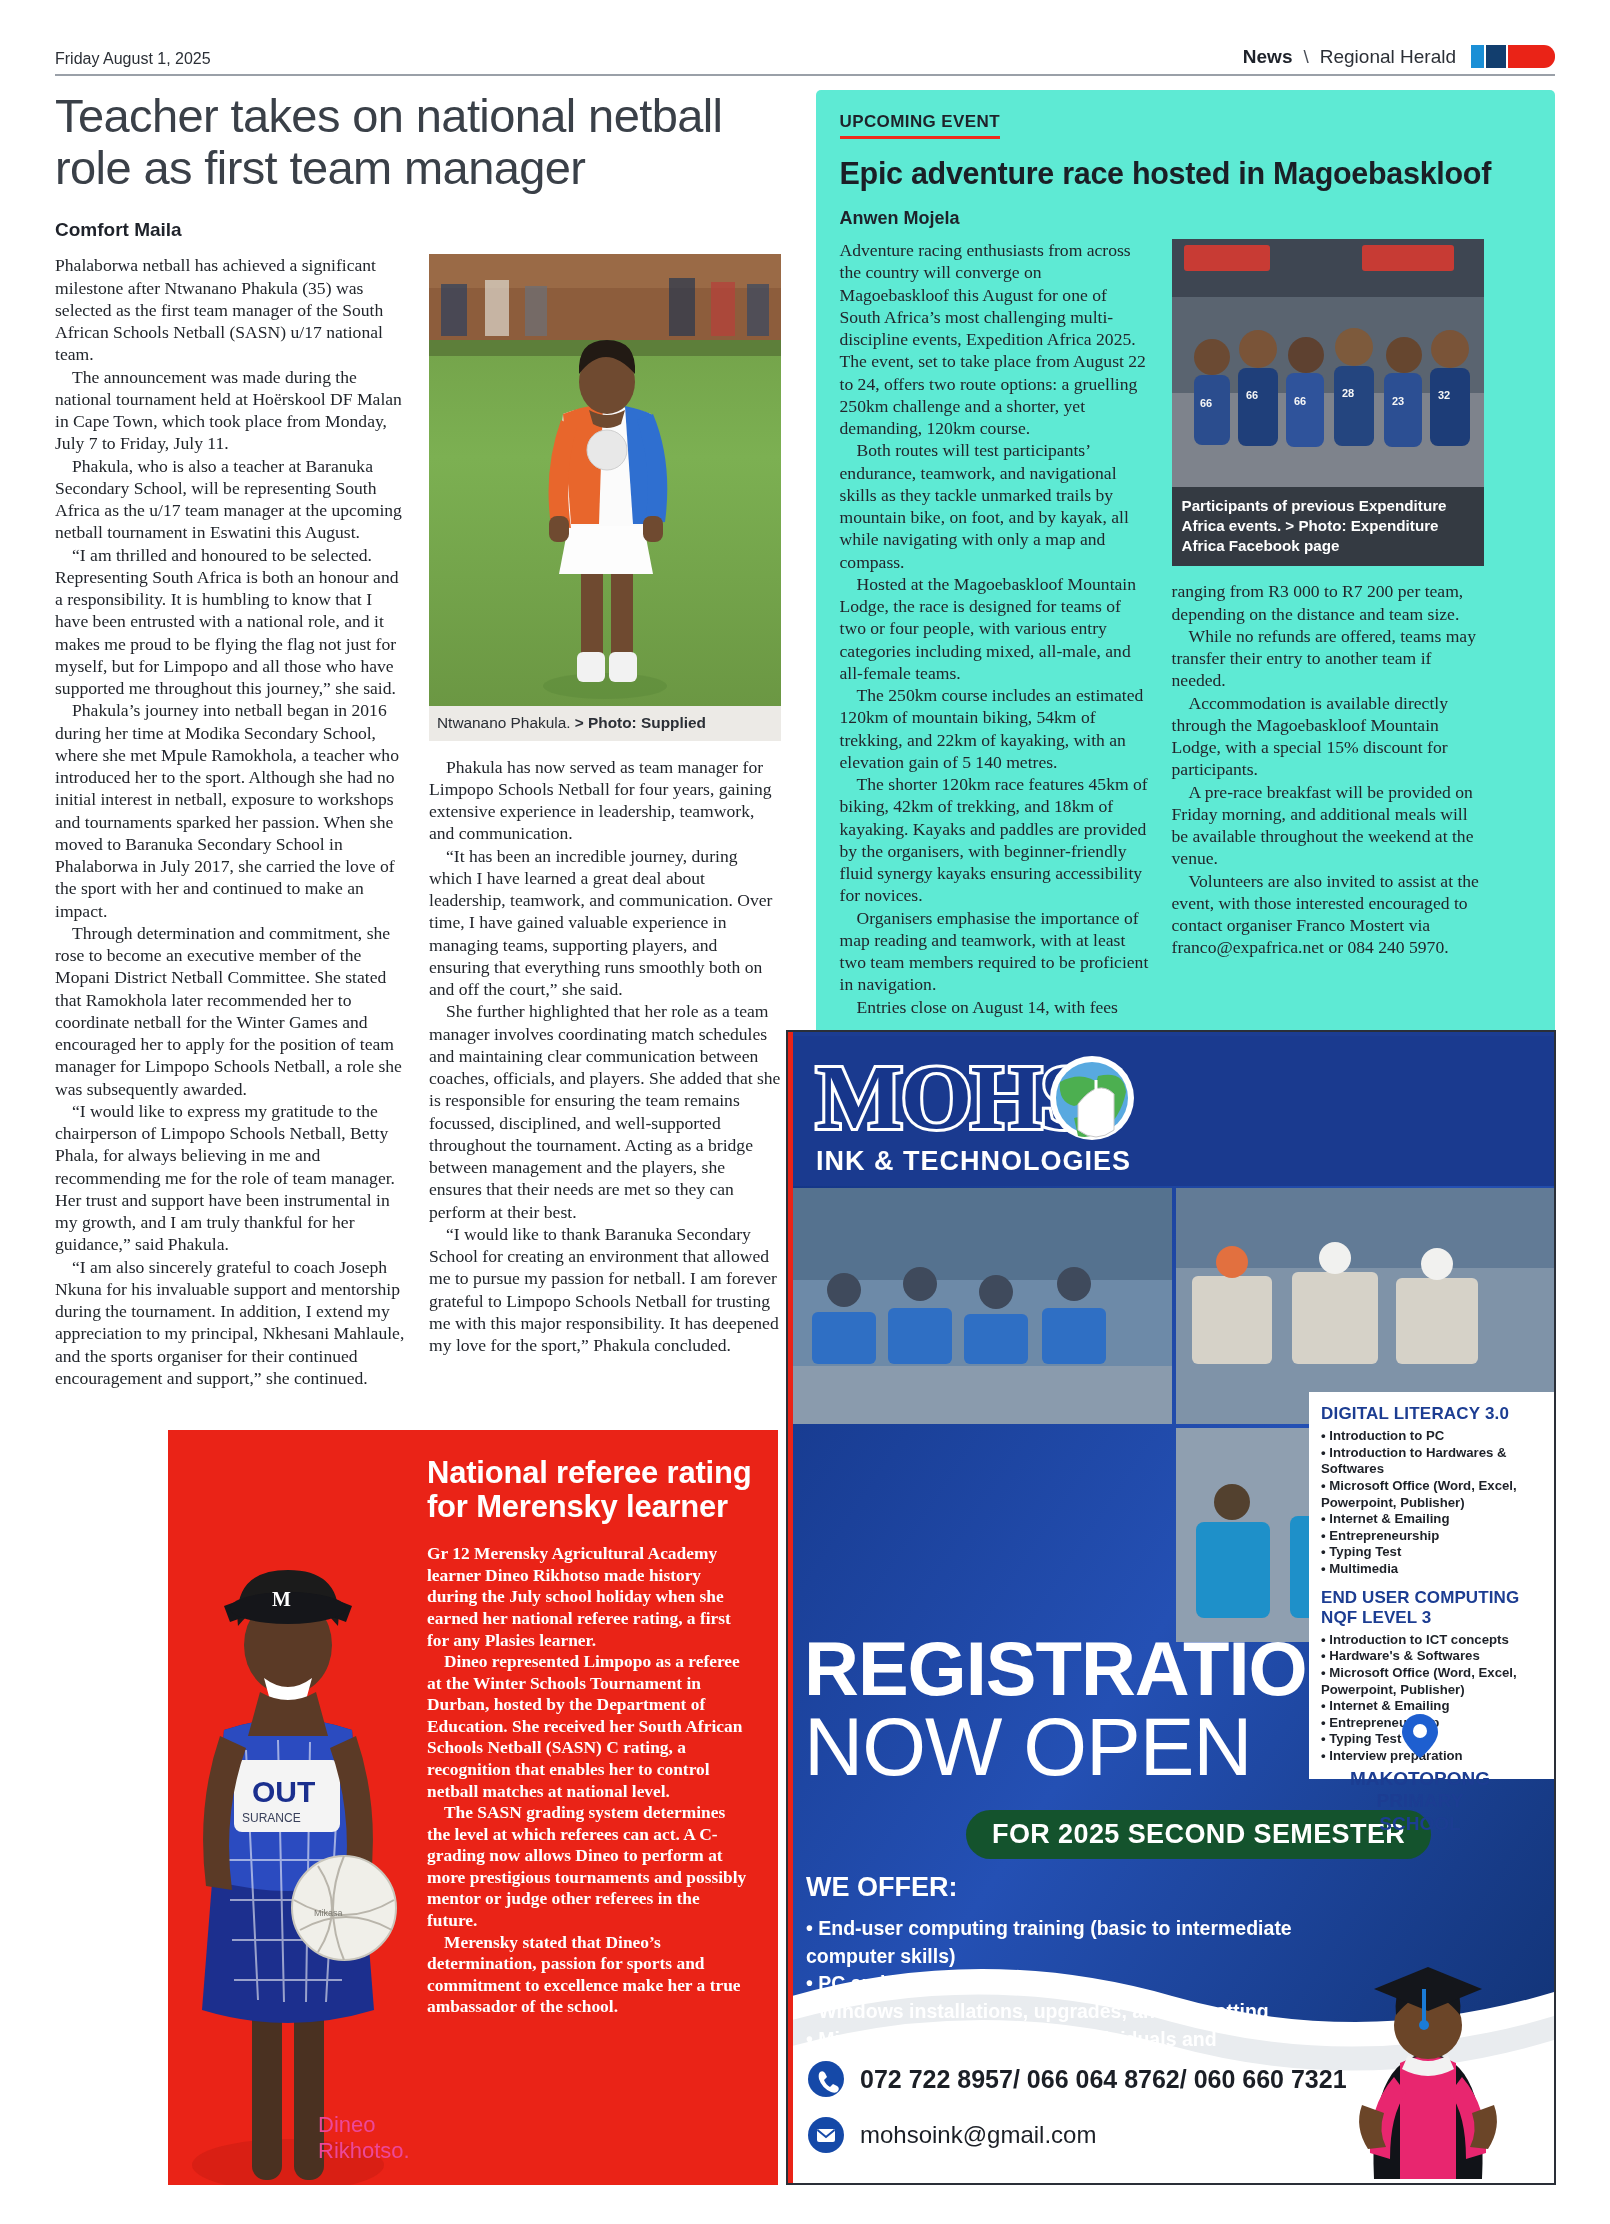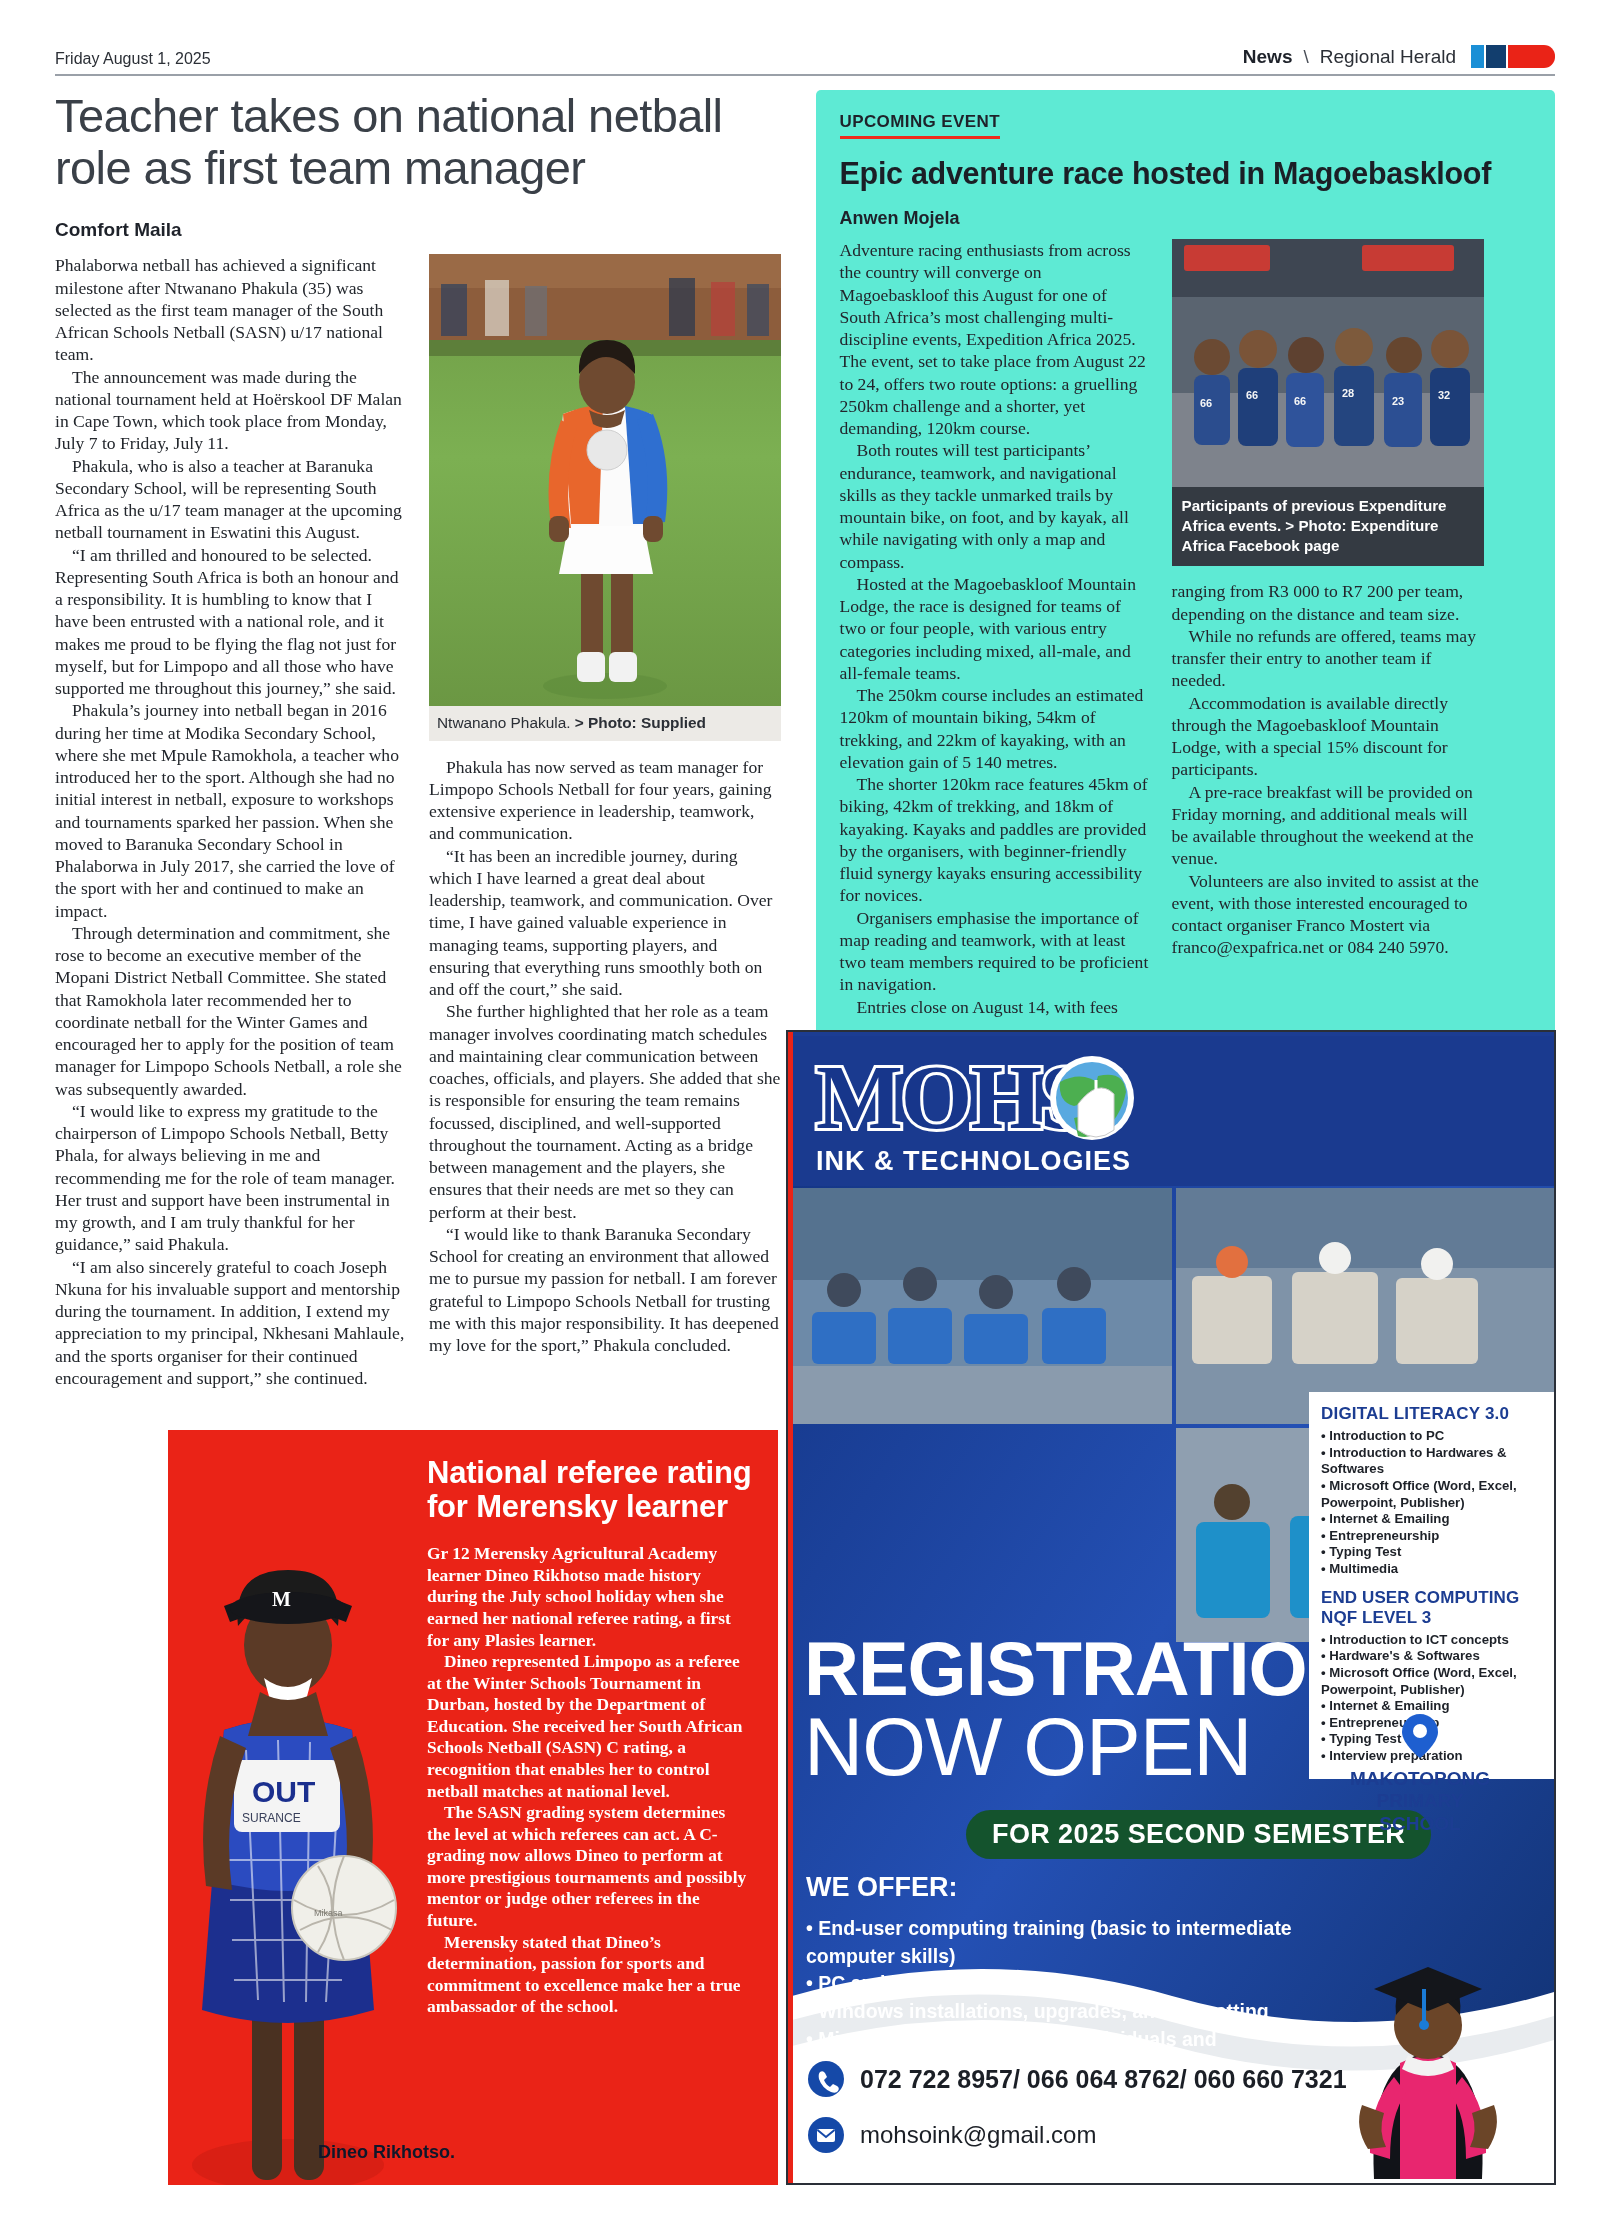--- a/index.html
+++ b/index.html
@@ -294,21 +294,21 @@
       <div class="redbox" style="width:375px; padding:26px 26px 26px 24px;">
         <h3 class="redhl">National referee rating for Merensky learner</h3>
         <div style="margin-top:19px;">
           <p class="redbody">Gr 12 Merensky Agricultural Academy learner Dineo Rikhotso made history during the July school holiday when she earned her national referee rating, a first for any Plasies learner.</p>
           <p class="redbody" style="text-indent:17px">Dineo represented Limpopo as a referee at the Winter Schools Tournament in Durban, hosted by the Department of Education. She received her South African Schools Netball (SASN) C rating, a recognition that enables her to control netball matches at national level.</p>
           <p class="redbody" style="text-indent:17px">The SASN grading system determines the level at which referees can act. A C-grading now allows Dineo to perform at more prestigious tournaments and possibly mentor or judge other referees in the future.</p>
           <p class="redbody" style="text-indent:17px">Merensky stated that Dineo’s determination, passion for sports and commitment to excellence make her a true ambassador of the school.</p>
         </div>
       </div>
     </div>
-    <div style="position:absolute; left:150px; bottom:22px; width:150px; color:#0f172a; font-size:18px; font-weight:bold; line-height:1.15;">Dineo Rikhotso.</div>
+    <div style="position:absolute; left:150px; bottom:22px; width:150px; color:#ec4899; font-size:22px; font-weight:normal; line-height:1.15;">Dineo Rikhotso.</div>
   </div>
 
   <div class="ad" style="position:absolute; left:786px; top:1030px; width:770px; height:1155px;">
 
     <div style="position:absolute; inset:4px; background:#1c3d92;">
       <svg width="762" height="1147" viewBox="0 0 762 1147" style="position:absolute;inset:0">
         <defs>
           <linearGradient id="bgb" x1="0" y1="0" x2="1" y2="1">
             <stop offset="0" stop-color="#123280"></stop>
               <stop offset=".5" stop-color="#2450b4"></stop>

